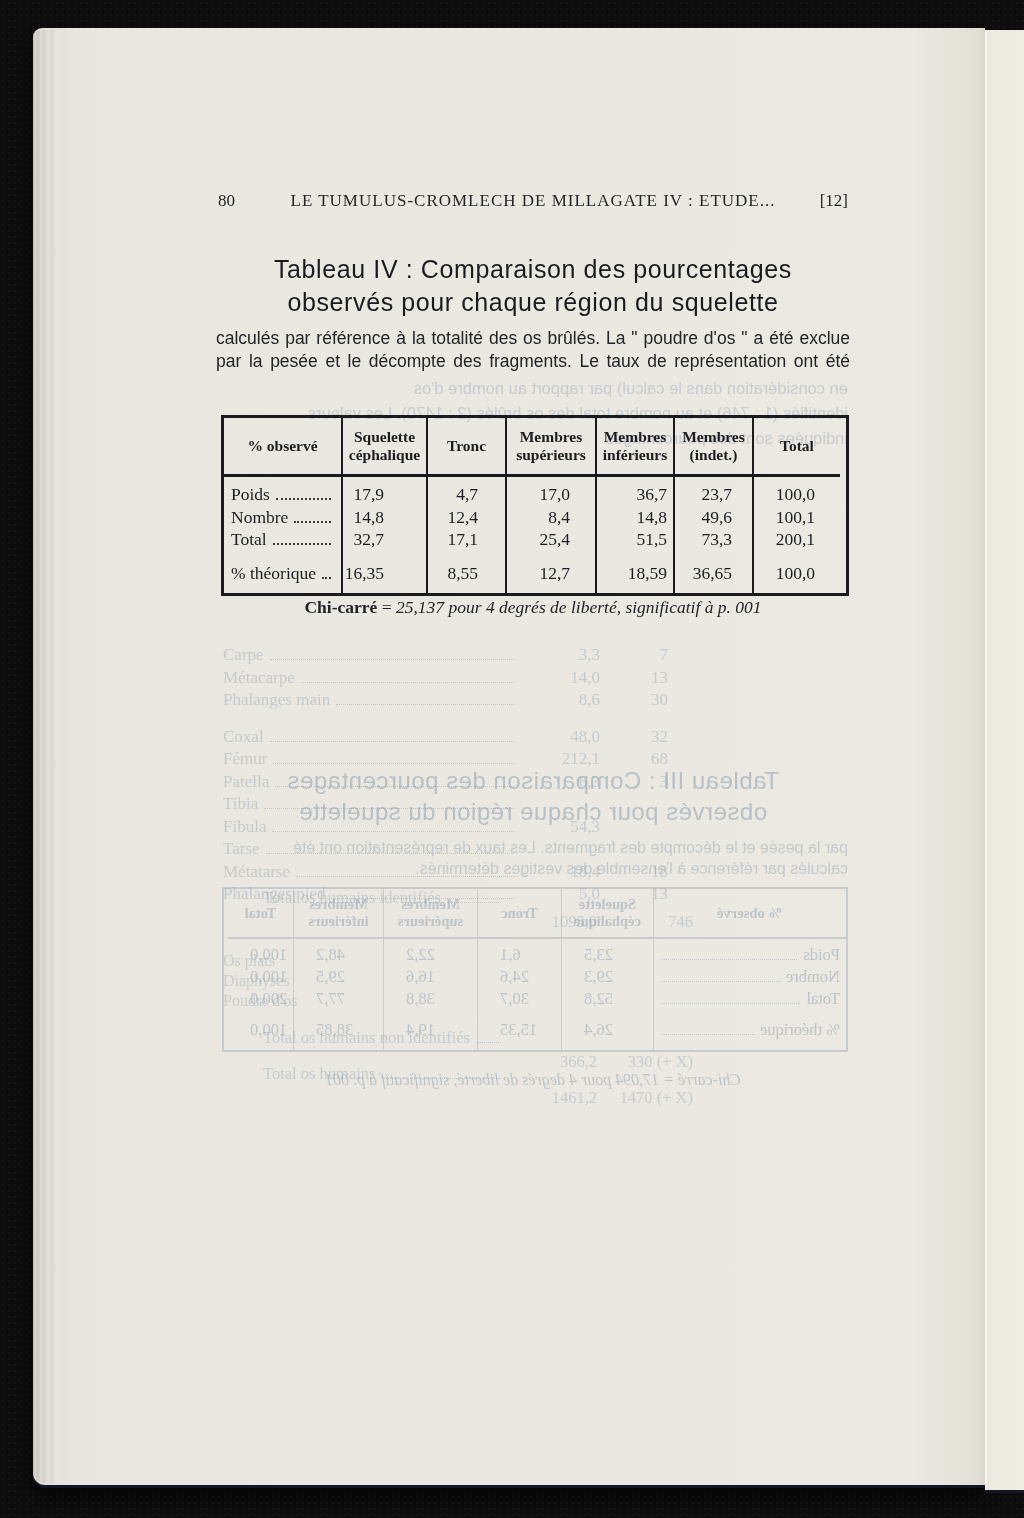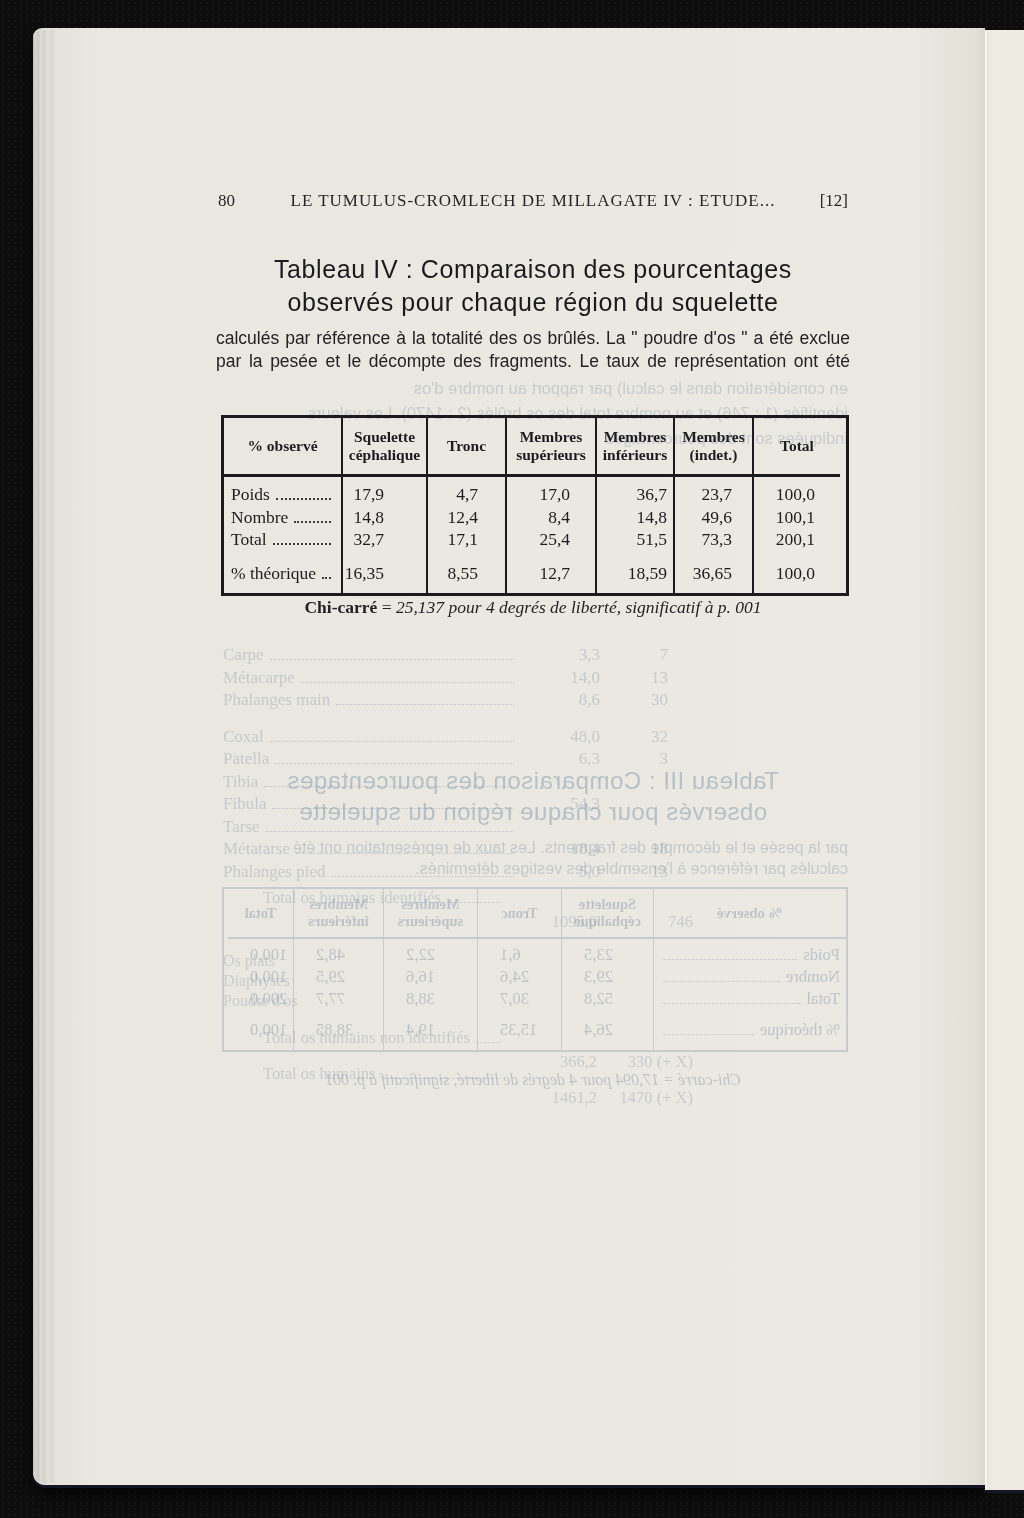--- a/index.html
+++ b/index.html
@@ -138,20 +138,28 @@
       <div class="g-brow">
           <span class="bn">
             <span>Coxal</span>
             <span class="lead"></span>
           </span>
           <span class="bv">48,0</span>
           <span class="bv">32</span>
         </div>
       <div class="g-brow">
           <span class="bn">
+            <span>Fémur</span>
+            <span class="lead"></span>
+          </span>
+          <span class="bv">212,1</span>
+          <span class="bv">68</span>
+        </div>
+      <div class="g-brow">
+          <span class="bn">
             <span>Patella</span>
             <span class="lead"></span>
           </span>
           <span class="bv">6,3</span>
           <span class="bv">3</span>
         </div>
       <div class="g-brow">
           <span class="bn">
             <span>Tibia</span>
             <span class="lead"></span>

